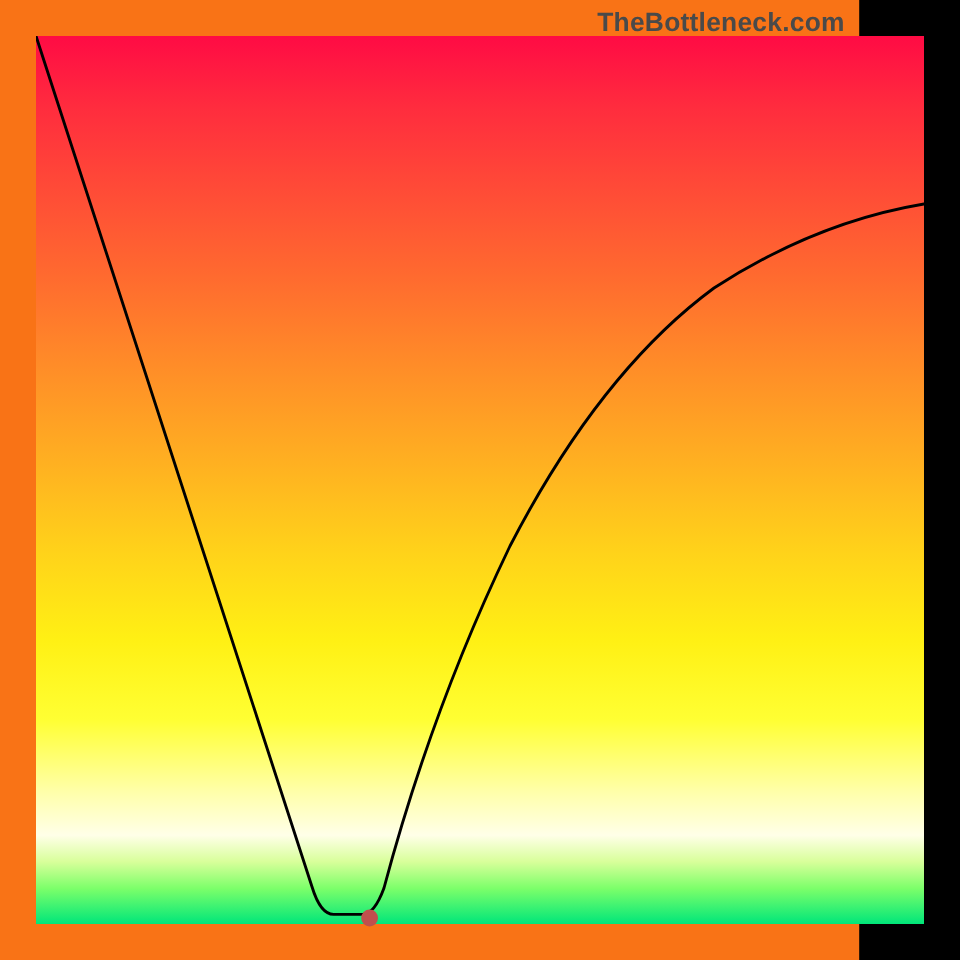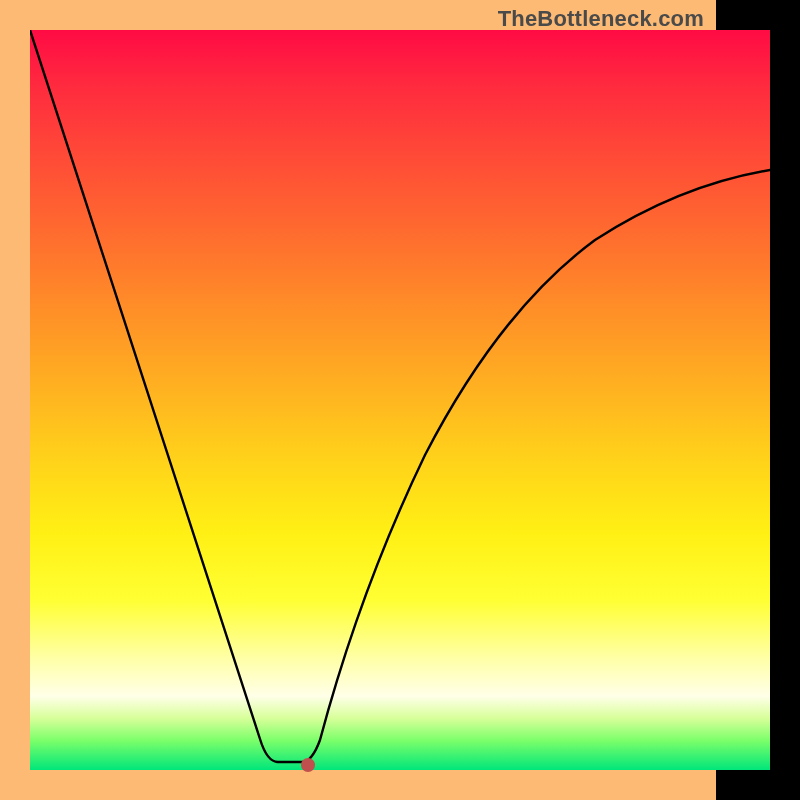--- a/index.html
+++ b/index.html
@@ -8,21 +8,21 @@
     width: 800px;
     height: 800px;
     background: #000;
     font-family: Arial, Helvetica, sans-serif;
     overflow: hidden;
   }
   .frame {
     position: relative;
     width: 716px;
     height: 800px;
-    background: #fdba74;
+    background: #f97316;
   }
   .watermark {
     position: absolute;
     top: 6px;
     right: 12px;
     color: #4a4a4a;
     font-size: 22px;
     font-weight: 600;
     letter-spacing: 0.2px;
     user-select: none;

